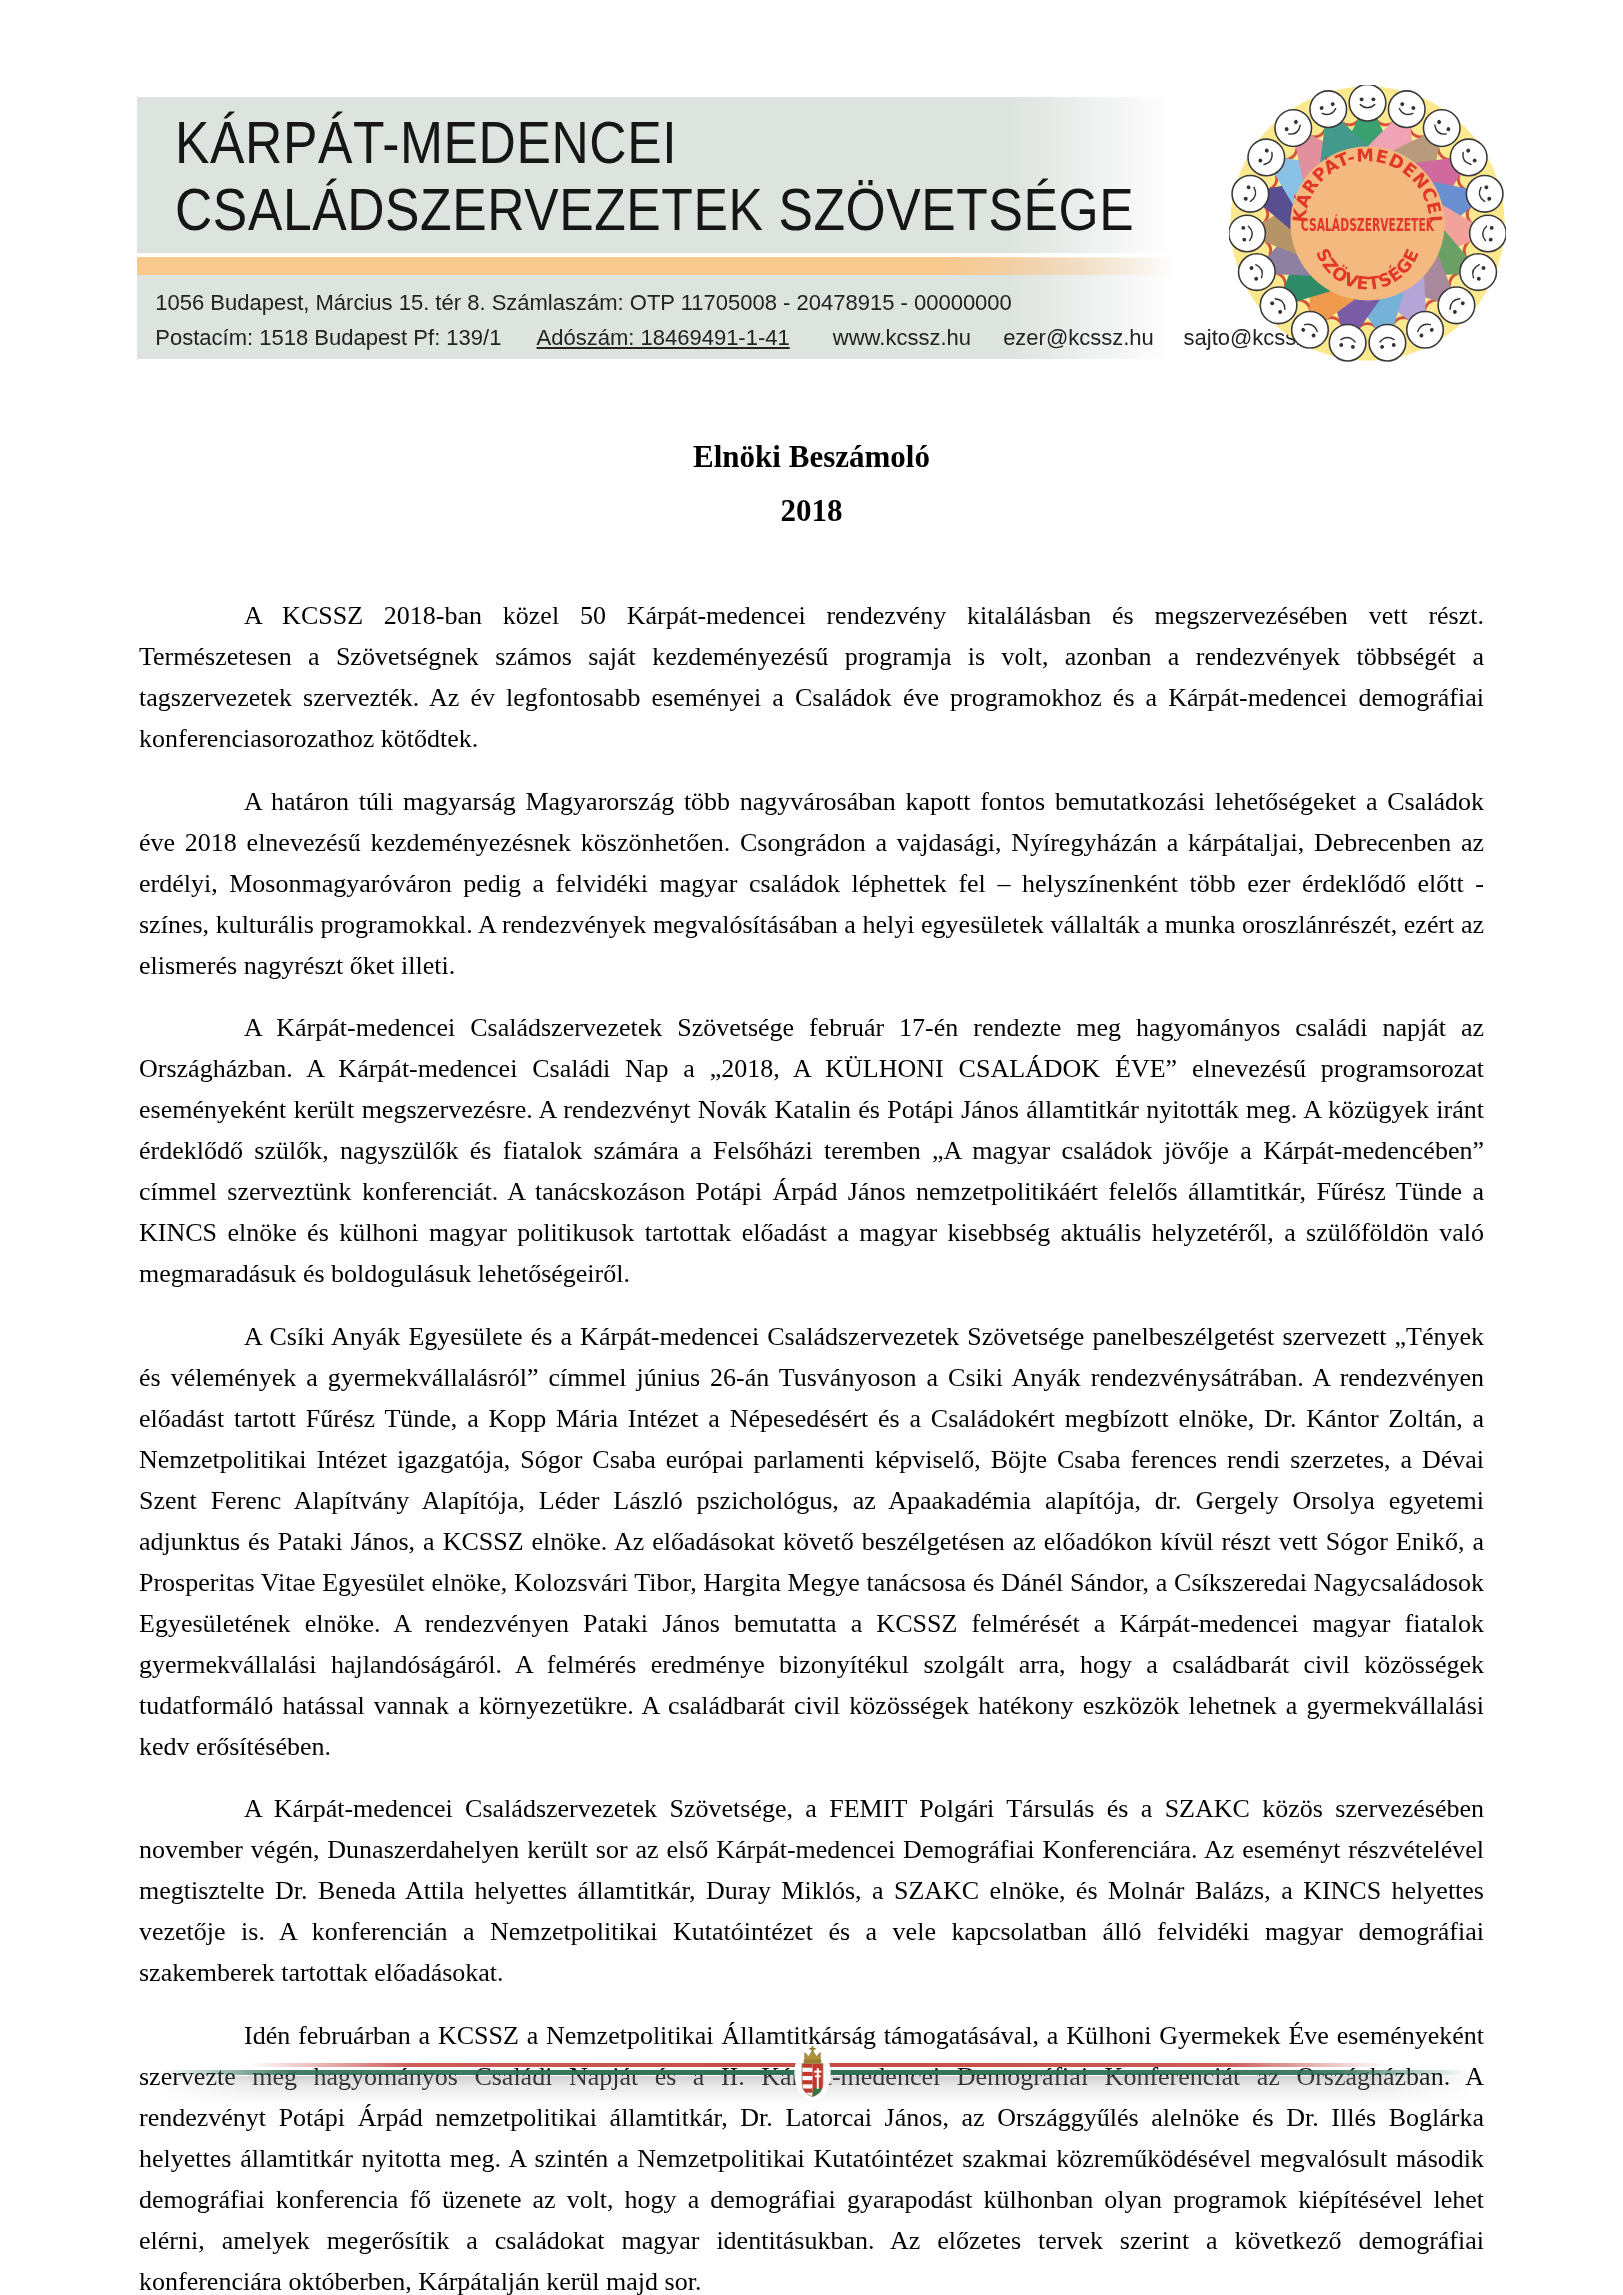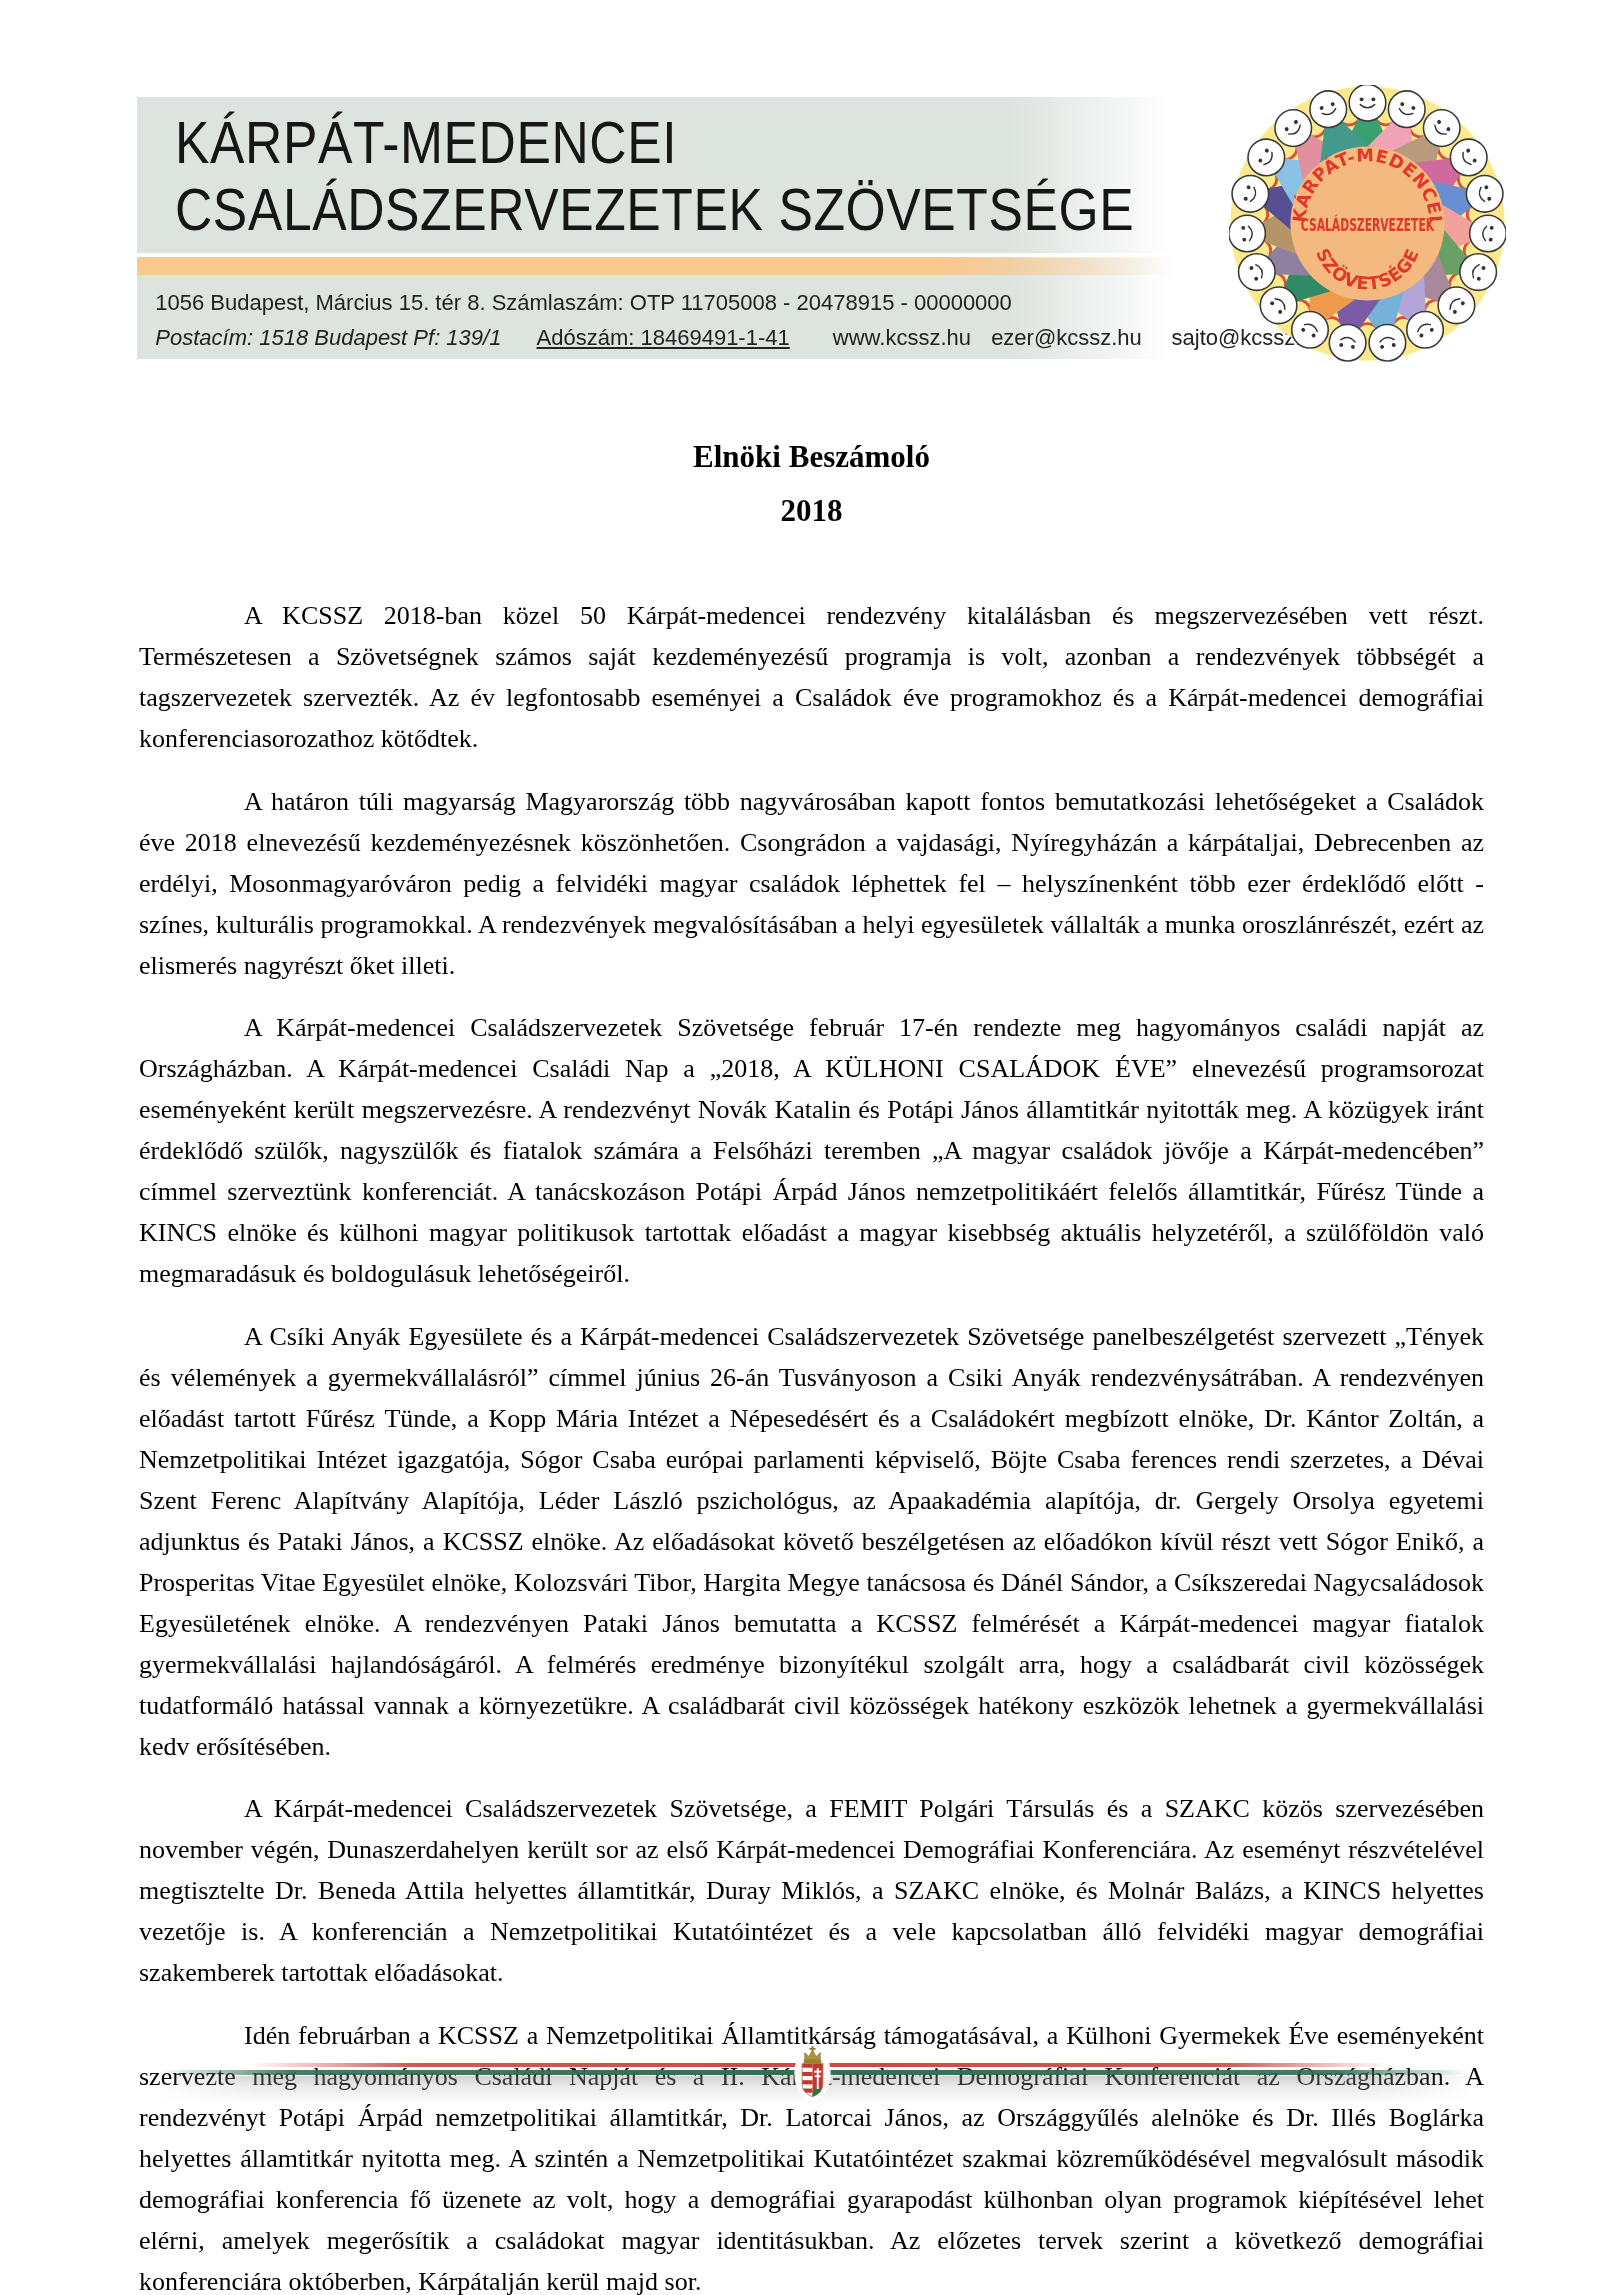--- a/index.html
+++ b/index.html
@@ -27,23 +27,23 @@
     background:linear-gradient(90deg,#f9c88d 0%,#f9c88d 78%,rgba(249,200,141,0) 100%);
   }
   .address{
     position:absolute;left:18.3px;top:188px;width:1243px;
     font-family:"Liberation Sans",sans-serif;font-size:22px;color:#222;
     white-space:nowrap;
   }
   .addr-row{height:35px;line-height:35px;}
   .addr-row span{display:inline-block;}
   .r1-s1{}
-  .r2-s1{margin-right:29px;font-style:italic;}
+  .r2-s1{margin-right:29px;}
   .r2-s2{margin-right:37px;text-decoration:underline;}
-  .r2-s3{margin-right:14px;}
+  .r2-s3{margin-right:26px;}
   .r2-s4{margin-right:23.6px;}
 
   .logo-wrap{position:absolute;left:1229px;top:85px;width:277px;height:277px;}
 
   
   main{position:absolute;left:139px;top:422px;width:1345px;}
   h1,h2{
     margin:15px;text-align:center;font-family:"Liberation Serif",serif;
     font-weight:bold;font-size:31px;line-height:39px;
   }

